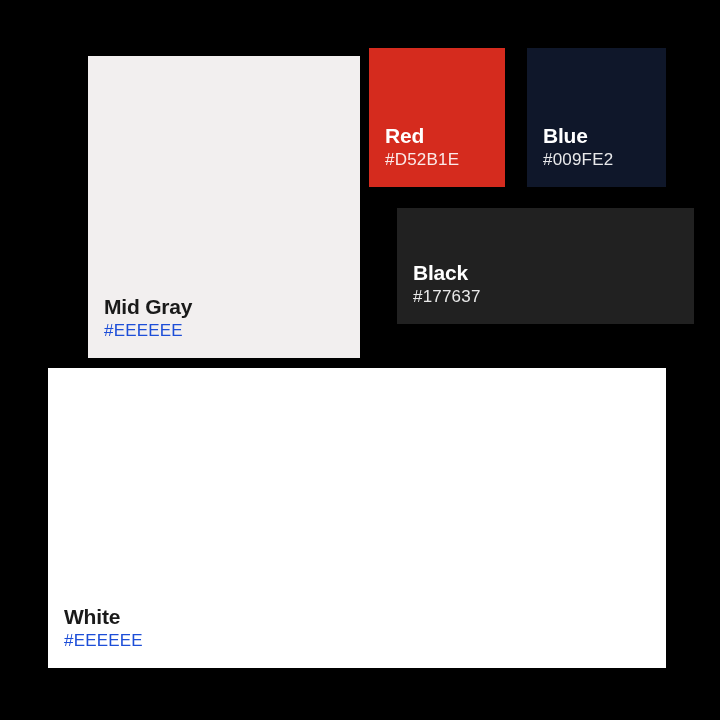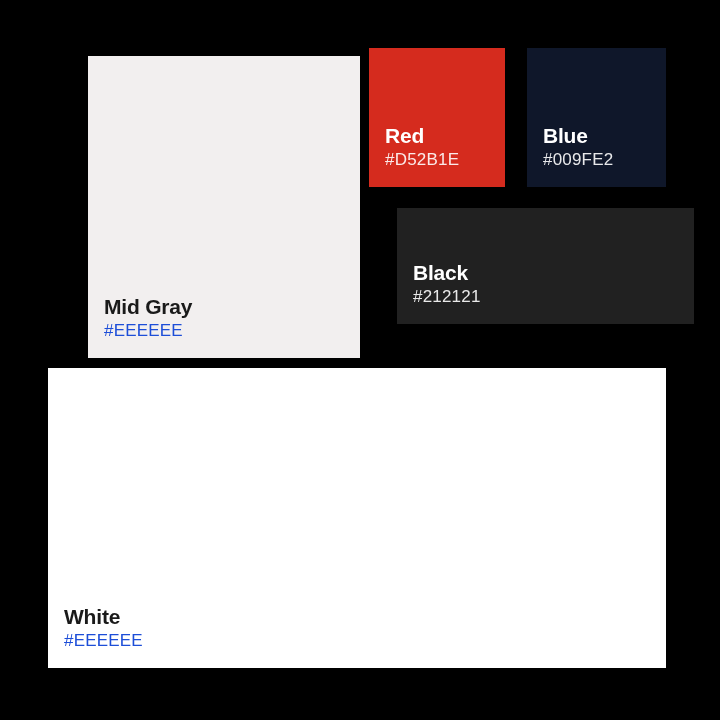--- a/index.html
+++ b/index.html
@@ -72,21 +72,21 @@
     <div class="swatch-hex">#D52B1E</div>
   </div>
 
   <div class="swatch on-dark" id="swatch-blue" style="background-color: #0f172a;">
     <div class="swatch-name">Blue</div>
     <div class="swatch-hex">#009FE2</div>
   </div>
 
   <div class="swatch on-dark" id="swatch-black" style="background-color: rgb(33, 33, 33);">
     <div class="swatch-name">Black</div>
-    <div class="swatch-hex">#212121</div>
+    <div class="swatch-hex">#177637</div>
   </div>
 
   <div class="swatch on-light" id="swatch-white" style="background-color: rgb(255, 255, 255);">
     <div class="swatch-name">White</div>
     <div class="swatch-hex">#EEEEEE</div>
   </div>
 
 </div>
 
 </body></html>

